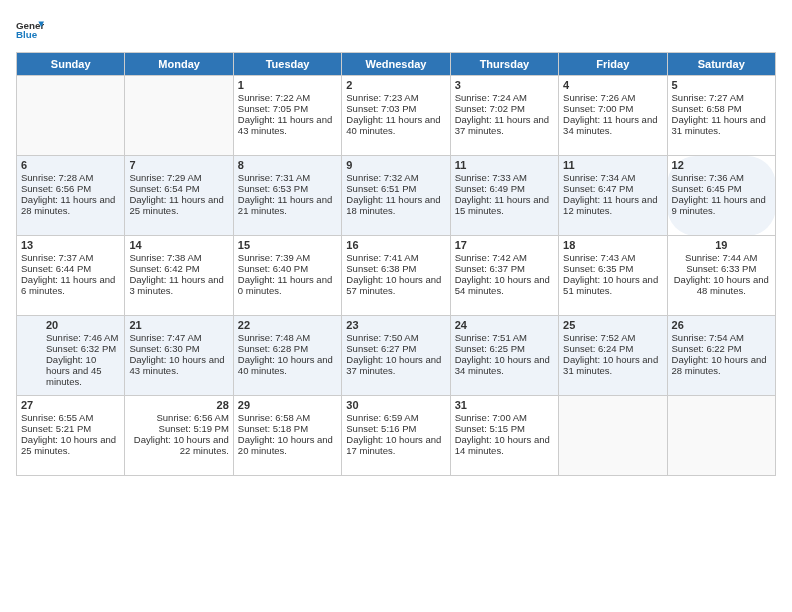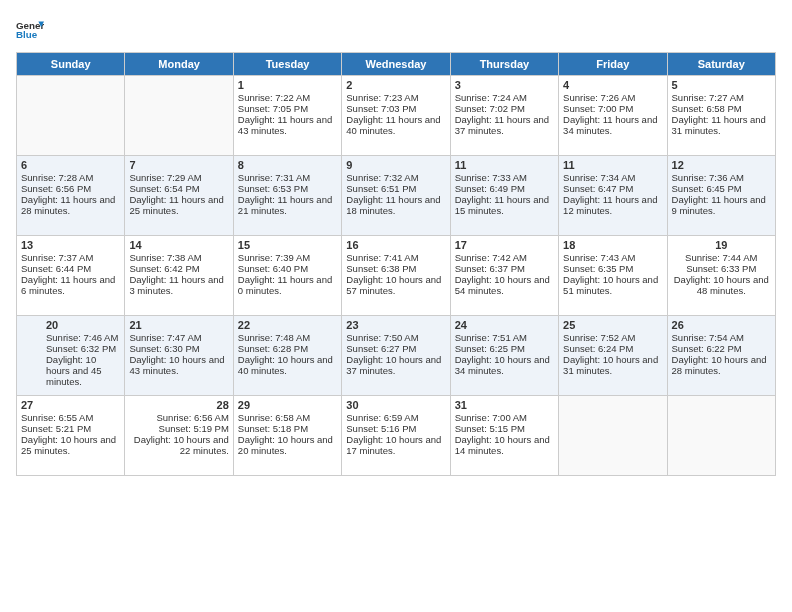--- a/index.html
+++ b/index.html
@@ -122,21 +122,21 @@
           <td style="background: rgb(255, 255, 255);"><span class="day-number">4</span>Sunrise: 7:26 AM<br>Sunset: 7:00 PM<br>Daylight: 11 hours and 34 minutes.</td>
           <td style="background: rgb(255, 255, 255);"><span class="day-number">5</span>Sunrise: 7:27 AM<br>Sunset: 6:58 PM<br>Daylight: 11 hours and 31 minutes.</td>
         </tr>
         <tr>
           <td style="background: rgb(238, 243, 249);"><span class="day-number">6</span>Sunrise: 7:28 AM<br>Sunset: 6:56 PM<br>Daylight: 11 hours and 28 minutes.</td>
           <td style="background: rgb(238, 243, 249);"><span class="day-number">7</span>Sunrise: 7:29 AM<br>Sunset: 6:54 PM<br>Daylight: 11 hours and 25 minutes.</td>
           <td style="background: rgb(238, 243, 249);"><span class="day-number">8</span>Sunrise: 7:31 AM<br>Sunset: 6:53 PM<br>Daylight: 11 hours and 21 minutes.</td>
           <td style="background: rgb(238, 243, 249);"><span class="day-number">9</span>Sunrise: 7:32 AM<br>Sunset: 6:51 PM<br>Daylight: 11 hours and 18 minutes.</td>
           <td style="background: rgb(238, 243, 249);"><span class="day-number">11</span>Sunrise: 7:33 AM<br>Sunset: 6:49 PM<br>Daylight: 11 hours and 15 minutes.</td>
           <td style="background: rgb(238, 243, 249);"><span class="day-number">11</span>Sunrise: 7:34 AM<br>Sunset: 6:47 PM<br>Daylight: 11 hours and 12 minutes.</td>
-          <td style="background: rgb(238, 243, 249);"><span class="day-number">12</span>Sunrise: 7:36 AM<br>Sunset: 6:45 PM<br>Daylight: 11 hours and 9 minutes.</td>
+          <td style="background: rgb(238, 243, 249); border-radius: 29px;"><span class="day-number">12</span>Sunrise: 7:36 AM<br>Sunset: 6:45 PM<br>Daylight: 11 hours and 9 minutes.</td>
         </tr>
         <tr>
           <td style="background: rgb(255, 255, 255);"><span class="day-number">13</span>Sunrise: 7:37 AM<br>Sunset: 6:44 PM<br>Daylight: 11 hours and 6 minutes.</td>
           <td style="background: rgb(255, 255, 255);"><span class="day-number">14</span>Sunrise: 7:38 AM<br>Sunset: 6:42 PM<br>Daylight: 11 hours and 3 minutes.</td>
           <td style="background: rgb(255, 255, 255);"><span class="day-number">15</span>Sunrise: 7:39 AM<br>Sunset: 6:40 PM<br>Daylight: 11 hours and 0 minutes.</td>
           <td style="background: rgb(255, 255, 255);"><span class="day-number">16</span>Sunrise: 7:41 AM<br>Sunset: 6:38 PM<br>Daylight: 10 hours and 57 minutes.</td>
           <td style="background: rgb(255, 255, 255);"><span class="day-number">17</span>Sunrise: 7:42 AM<br>Sunset: 6:37 PM<br>Daylight: 10 hours and 54 minutes.</td>
           <td style="background: rgb(255, 255, 255);"><span class="day-number">18</span>Sunrise: 7:43 AM<br>Sunset: 6:35 PM<br>Daylight: 10 hours and 51 minutes.</td>
           <td style="background: rgb(255, 255, 255); text-align: center;"><span class="day-number">19</span>Sunrise: 7:44 AM<br>Sunset: 6:33 PM<br>Daylight: 10 hours and 48 minutes.</td>
         </tr>

